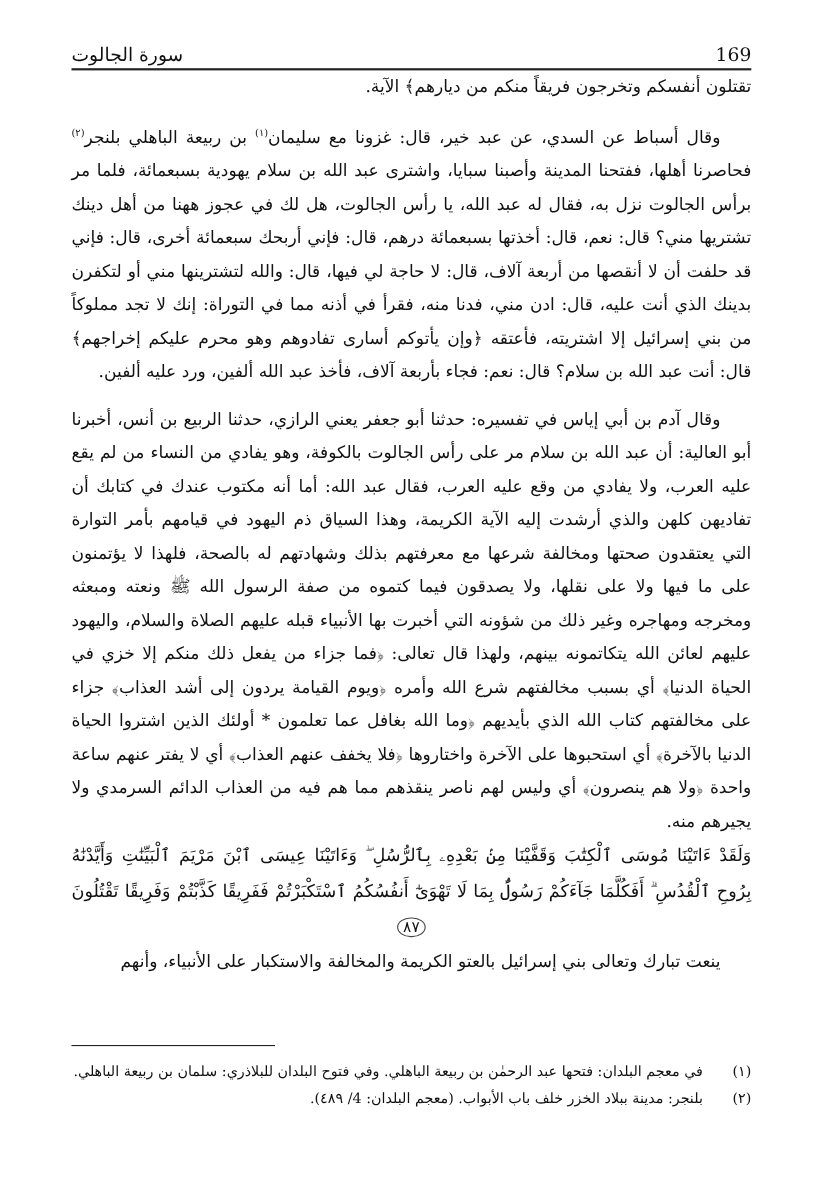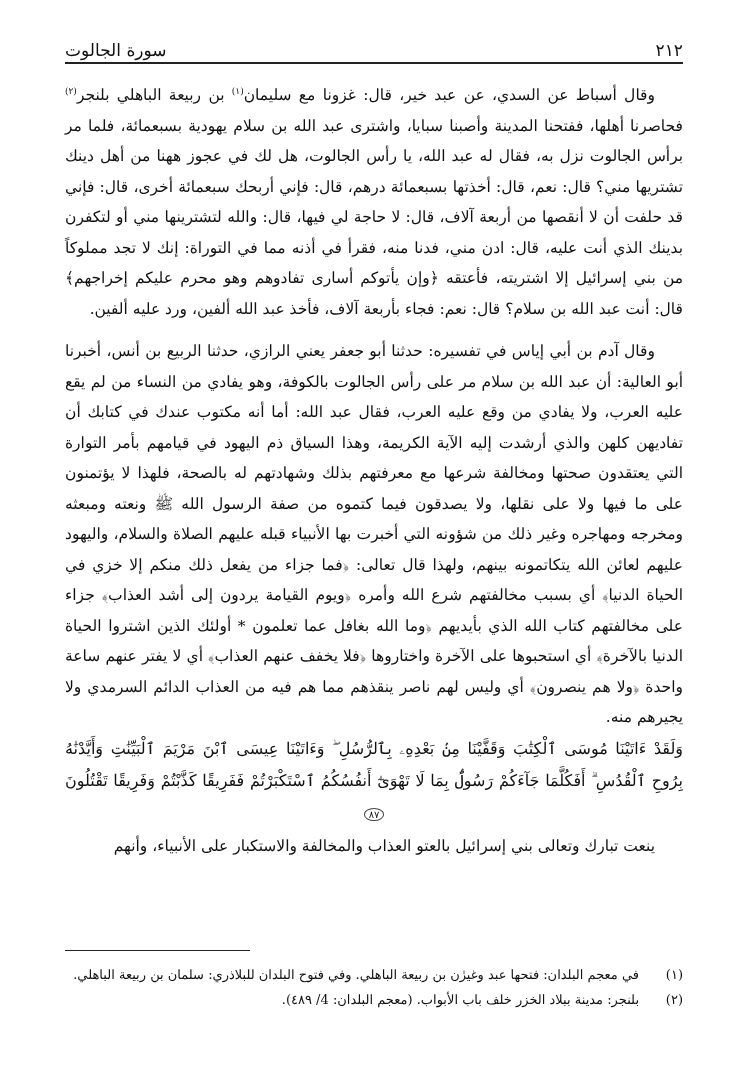--- a/index.html
+++ b/index.html
@@ -9,49 +9,50 @@
   .header { position: absolute; top: 32px; left: 0; width: 618px; height: 28px;
             display: flex; justify-content: space-between; align-items: flex-end;
             font-size: 17px; }
   .header .rule { position: absolute; left: 0; right: 0; bottom: -4px; border-bottom: 2px solid #222; }
   .body { position: absolute; top: 64px; left: 0; width: 618px; font-size: 15.5px;
           line-height: 30.5px; text-align: justify; text-align-last: right; }
   .body p { margin: 0; }
   .body p.gap { margin-top: 12px; }
   .body p.indent { text-indent: 28px; }
   .quran { margin: 20px 0 14px 0; font-size: 16px; line-height: 32px; text-align: justify; text-align-last: center; }
-  .ayah-no { font-size: 10px; border: 1px solid #444; border-radius: 50%; padding: 0 4px; }
+  .ayah-no { font-size: 14px; border: 1px solid #444; border-radius: 50%; padding: 0 4px; }
   .fn-rule { position: absolute; top: 950px; left: 0; width: 185px; border-top: 1.5px solid #222; }
   .footnotes { position: absolute; top: 962px; left: 0; width: 618px; font-size: 13px; line-height: 25px; }
   .fn { display: flex; }
   .fn .num { width: 44px; flex: none; }
   .fn .txt { flex: 1; }
   sup { font-size: 9px; }
 </style>
 </head>
 <body>
 
 <div class="page">
   <div class="header">
-    <span>٢١٢</span>
+    <span>169</span>
     <span>سورة الجالوت</span>
     <div class="rule"></div>
   </div>
 
   <div class="body">
+    <p>تقتلون أنفسكم وتخرجون فريقاً منكم من ديارهم﴾ الآية.</p>
     <p class="gap indent"><span>وقال أسباط عن السدي، عن عبد خير، قال: غزونا مع سليمان</span><sup>(١)</sup><span> بن ربيعة الباهلي بلنجر</span><sup>(٢)</sup><span> فحاصرنا أهلها، ففتحنا المدينة وأصبنا سبايا، واشترى عبد الله بن سلام يهودية بسبعمائة، فلما مر برأس الجالوت نزل به، فقال له عبد الله، يا رأس الجالوت، هل لك في عجوز ههنا من أهل دينك تشتريها مني؟ قال: نعم، قال: أخذتها بسبعمائة درهم، قال: فإني أربحك سبعمائة أخرى، قال: فإني قد حلفت أن لا أنقصها من أربعة آلاف، قال: لا حاجة لي فيها، قال: والله لتشترينها مني أو لتكفرن بدينك الذي أنت عليه، قال: ادن مني، فدنا منه، فقرأ في أذنه مما في التوراة: إنك لا تجد مملوكاً من بني إسرائيل إلا اشتريته، فأعتقه ﴿وإن يأتوكم أسارى تفادوهم وهو محرم عليكم إخراجهم﴾ قال: أنت عبد الله بن سلام؟ قال: نعم: فجاء بأربعة آلاف، فأخذ عبد الله ألفين، ورد عليه ألفين.</span></p>
     <p class="gap indent">وقال آدم بن أبي إياس في تفسيره: حدثنا أبو جعفر يعني الرازي، حدثنا الربيع بن أنس، أخبرنا أبو العالية: أن عبد الله بن سلام مر على رأس الجالوت بالكوفة، وهو يفادي من النساء من لم يقع عليه العرب، ولا يفادي من وقع عليه العرب، فقال عبد الله: أما أنه مكتوب عندك في كتابك أن تفاديهن كلهن والذي أرشدت إليه الآية الكريمة، وهذا السياق ذم اليهود في قيامهم بأمر التوارة التي يعتقدون صحتها ومخالفة شرعها مع معرفتهم بذلك وشهادتهم له بالصحة، فلهذا لا يؤتمنون على ما فيها ولا على نقلها، ولا يصدقون فيما كتموه من صفة الرسول الله ﷺ ونعته ومبعثه ومخرجه ومهاجره وغير ذلك من شؤونه التي أخبرت بها الأنبياء قبله عليهم الصلاة والسلام، واليهود عليهم لعائن الله يتكاتمونه بينهم، ولهذا قال تعالى: ﴿فما جزاء من يفعل ذلك منكم إلا خزي في الحياة الدنيا﴾ أي بسبب مخالفتهم شرع الله وأمره ﴿ويوم القيامة يردون إلى أشد العذاب﴾ جزاء على مخالفتهم كتاب الله الذي بأيديهم ﴿وما الله بغافل عما تعلمون * أولئك الذين اشتروا الحياة الدنيا بالآخرة﴾ أي استحبوها على الآخرة واختاروها ﴿فلا يخفف عنهم العذاب﴾ أي لا يفتر عنهم ساعة واحدة ﴿ولا هم ينصرون﴾ أي وليس لهم ناصر ينقذهم مما هم فيه من العذاب الدائم السرمدي ولا يجيرهم منه.</p>
     <p class="quran"><span>وَلَقَدْ ءَاتَيْنَا مُوسَى ٱلْكِتَٰبَ وَقَفَّيْنَا مِنۢ بَعْدِهِۦ بِٱلرُّسُلِ ۖ وَءَاتَيْنَا عِيسَى ٱبْنَ مَرْيَمَ ٱلْبَيِّنَٰتِ وَأَيَّدْنَٰهُ بِرُوحِ ٱلْقُدُسِ ۗ أَفَكُلَّمَا جَآءَكُمْ رَسُولٌۢ بِمَا لَا تَهْوَىٰٓ أَنفُسُكُمُ ٱسْتَكْبَرْتُمْ فَفَرِيقًا كَذَّبْتُمْ وَفَرِيقًا تَقْتُلُونَ</span> <span class="ayah-no">٨٧</span></p>
-    <p class="indent">ينعت تبارك وتعالى بني إسرائيل بالعتو العذاب والمخالفة والاستكبار على الأنبياء، وأنهم</p>
+    <p class="indent">ينعت تبارك وتعالى بني إسرائيل بالعتو الكريمة والمخالفة والاستكبار على الأنبياء، وأنهم</p>
   </div>
 
   <div class="fn-rule"></div>
   <div class="footnotes">
     <div class="fn">
       <span class="num">(١)</span>
-      <span class="txt">في معجم البلدان: فتحها عبد وغيرٰن بن ربيعة الباهلي. وفي فتوح البلدان للبلاذري: سلمان بن ربيعة الباهلي.</span>
+      <span class="txt">في معجم البلدان: فتحها عبد الرحمٰن بن ربيعة الباهلي. وفي فتوح البلدان للبلاذري: سلمان بن ربيعة الباهلي.</span>
     </div>
     <div class="fn">
       <span class="num">(٢)</span>
       <span class="txt">بلنجر: مدينة ببلاد الخزر خلف باب الأبواب. (معجم البلدان: 4/ ٤٨٩).</span>
     </div>
   </div>
 </div>
 
 </body></html>

